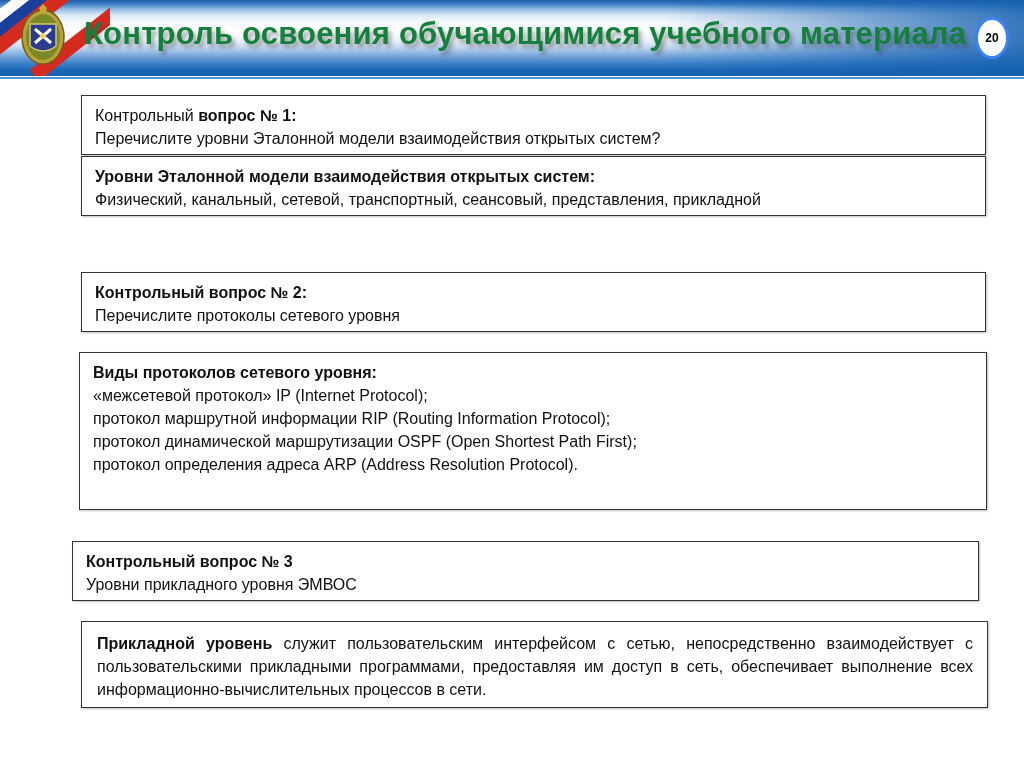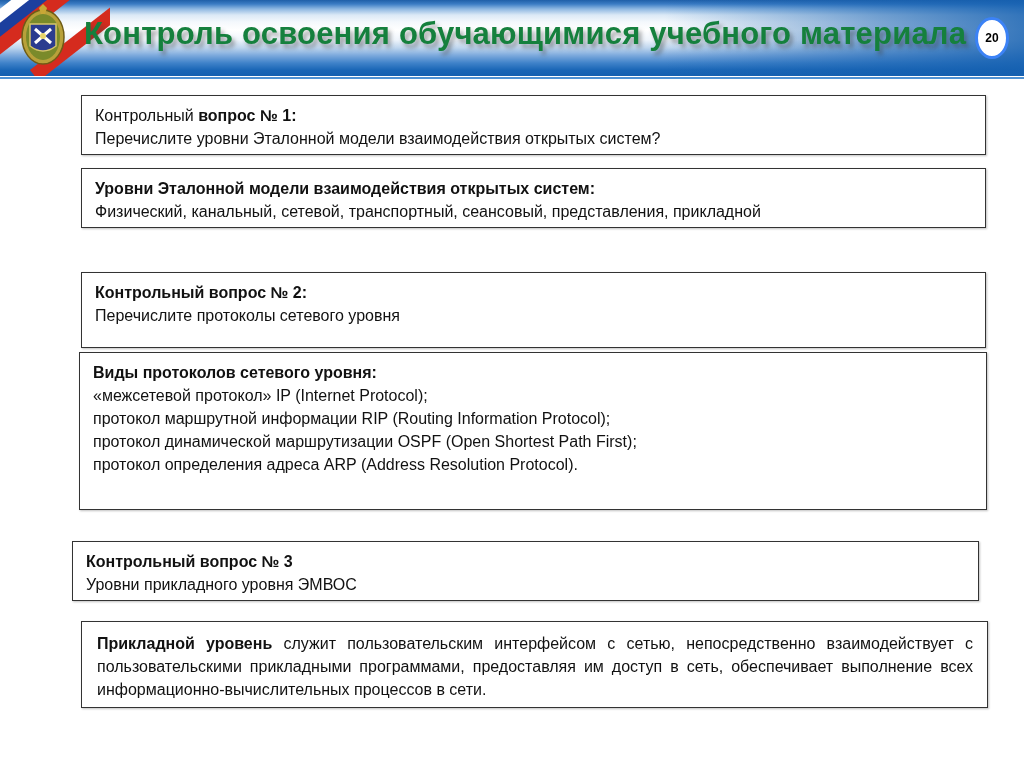--- a/index.html
+++ b/index.html
@@ -84,26 +84,26 @@
 </svg>
 
 <div class="title">Контроль освоения обучающимися учебного материала</div>
 <div class="page-num">20</div>
 
 <div class="box" style="top:95px; height:60px;">
   <span class="line"><span>Контрольный </span><span class="bold">вопрос № 1:</span></span>
   <span class="line">Перечислите уровни Эталонной модели взаимодействия открытых систем?</span>
 </div>
 
-<div class="box" style="top:168px; height:60px;">
+<div class="box" style="top:156px; height:60px;">
   <span class="line bold">Уровни Эталонной модели взаимодействия открытых систем:</span>
   <span class="line">Физический, канальный, сетевой, транспортный, сеансовый, представления, прикладной</span>
 </div>
 
-<div class="box" style="top:272px; height:76px;">
+<div class="box" style="top:272px; height:60px;">
   <span class="line bold">Контрольный вопрос № 2:</span>
   <span class="line">Перечислите протоколы сетевого уровня</span>
 </div>
 
 <div class="box" style="top:352px; height:158px; left:79px; width:908px;">
   <span class="line bold">Виды протоколов сетевого уровня:</span>
   <span class="line">«межсетевой протокол» IP (Internet Protocol);</span>
   <span class="line">протокол маршрутной информации RIP (Routing Information Protocol);</span>
   <span class="line">протокол динамической маршрутизации OSPF (Open Shortest Path First);</span>
   <span class="line">протокол определения адреса ARP (Address Resolution Protocol).</span>

